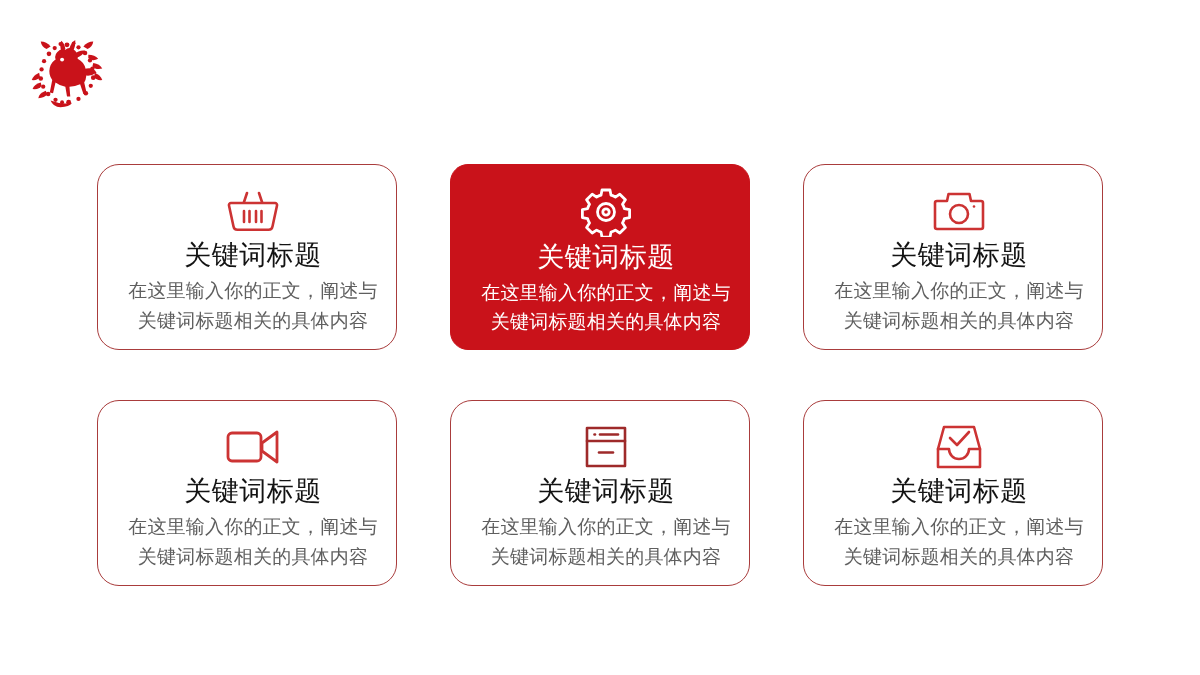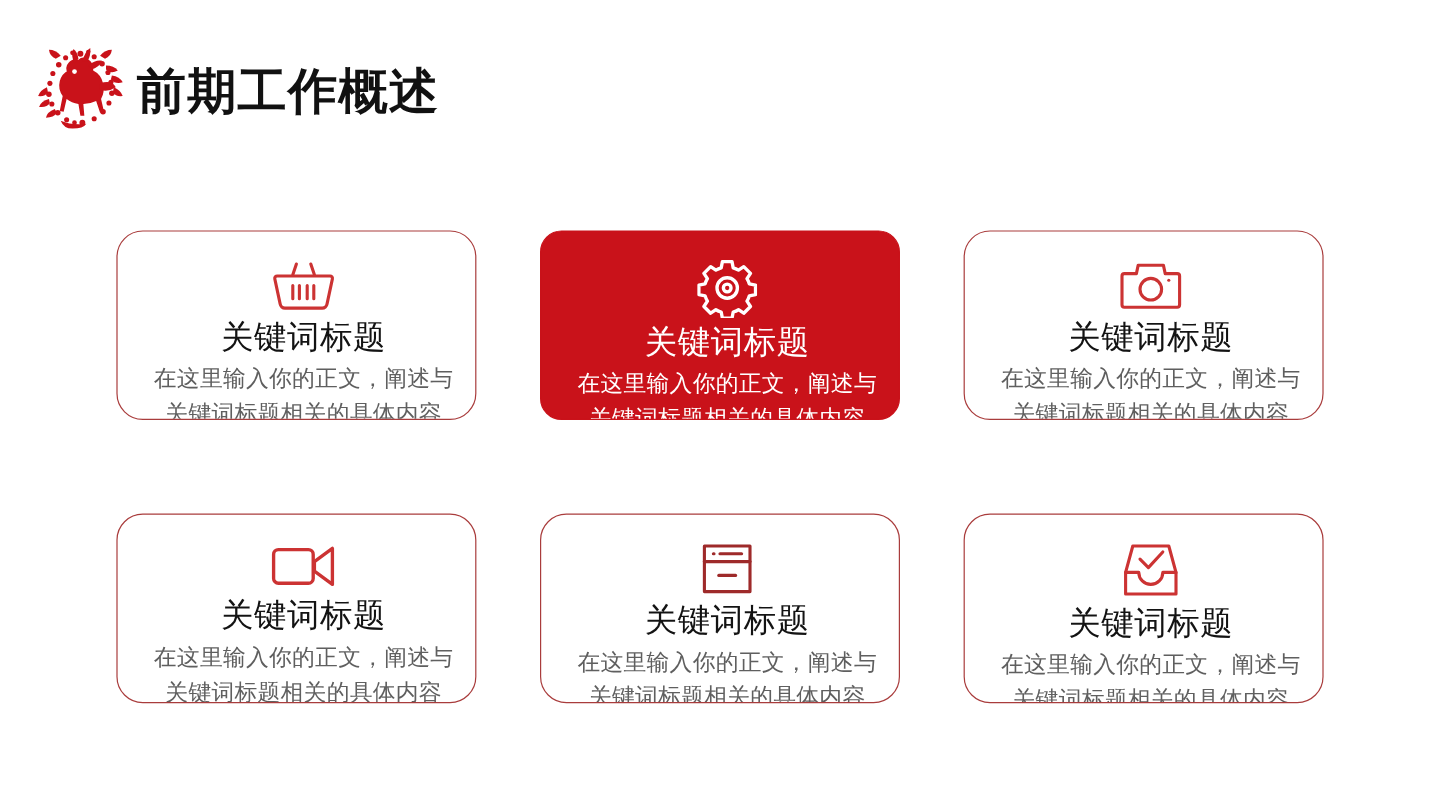--- a/index.html
+++ b/index.html
@@ -57,21 +57,20 @@
     box-sizing: border-box;
     border: 1px solid #a93c3c;
     border-radius: 22px;
     background: #ffffff;
     padding: 18px 6px 14px 18px;
     display: flex;
     flex-direction: column;
     align-items: center;
     justify-content: flex-start;
     overflow: hidden;
-    margin-top: 28px;
   }
   .feature-card.is-highlighted {
     background: #c9121a;
     border-color: #c9121a;
     border-radius: 18px;
   }
 
   .card-icon {
     height: 52px;
     display: flex;
@@ -170,21 +169,20 @@
         <path d="M58 24 q7 -6 14 -5 q-3 7 -11 9 z"></path>
 
         <path d="M70 42 q12 -4 16 4 q-9 6 -17 2 z"></path>
 
         <path d="M30 80 q12 5 26 3 q-3 5 -14 5 q-9 0 -12 -8 z"></path>
         <circle cx="44" cy="30" r="2.4" fill="#ffffff"></circle>
       </g>
     </svg>
   </span>
 
-  <div class="page-title">前期工作概述</div>
 </div>
 
 <div class="card-grid">
 
   <div class="feature-card">
     <span class="card-icon">
       <svg width="52" height="46" viewBox="0 0 52 46" fill="none" stroke="#c33" stroke-width="2.6" stroke-linecap="round" stroke-linejoin="round">
         <path d="M17 14 L20 5 M35 14 L32 5"></path>
         <path d="M4 15 h44 a2 2 0 0 1 2 2.4 l-4.5 21 a4 4 0 0 1 -4 3.4 h-31 a4 4 0 0 1 -4 -3.4 l-4.5 -21 a2 2 0 0 1 2 -2.4 z"></path>
         <path d="M17 23 v11 M22.5 23 v11 M29 23 v11 M34.5 23 v11"></path>

